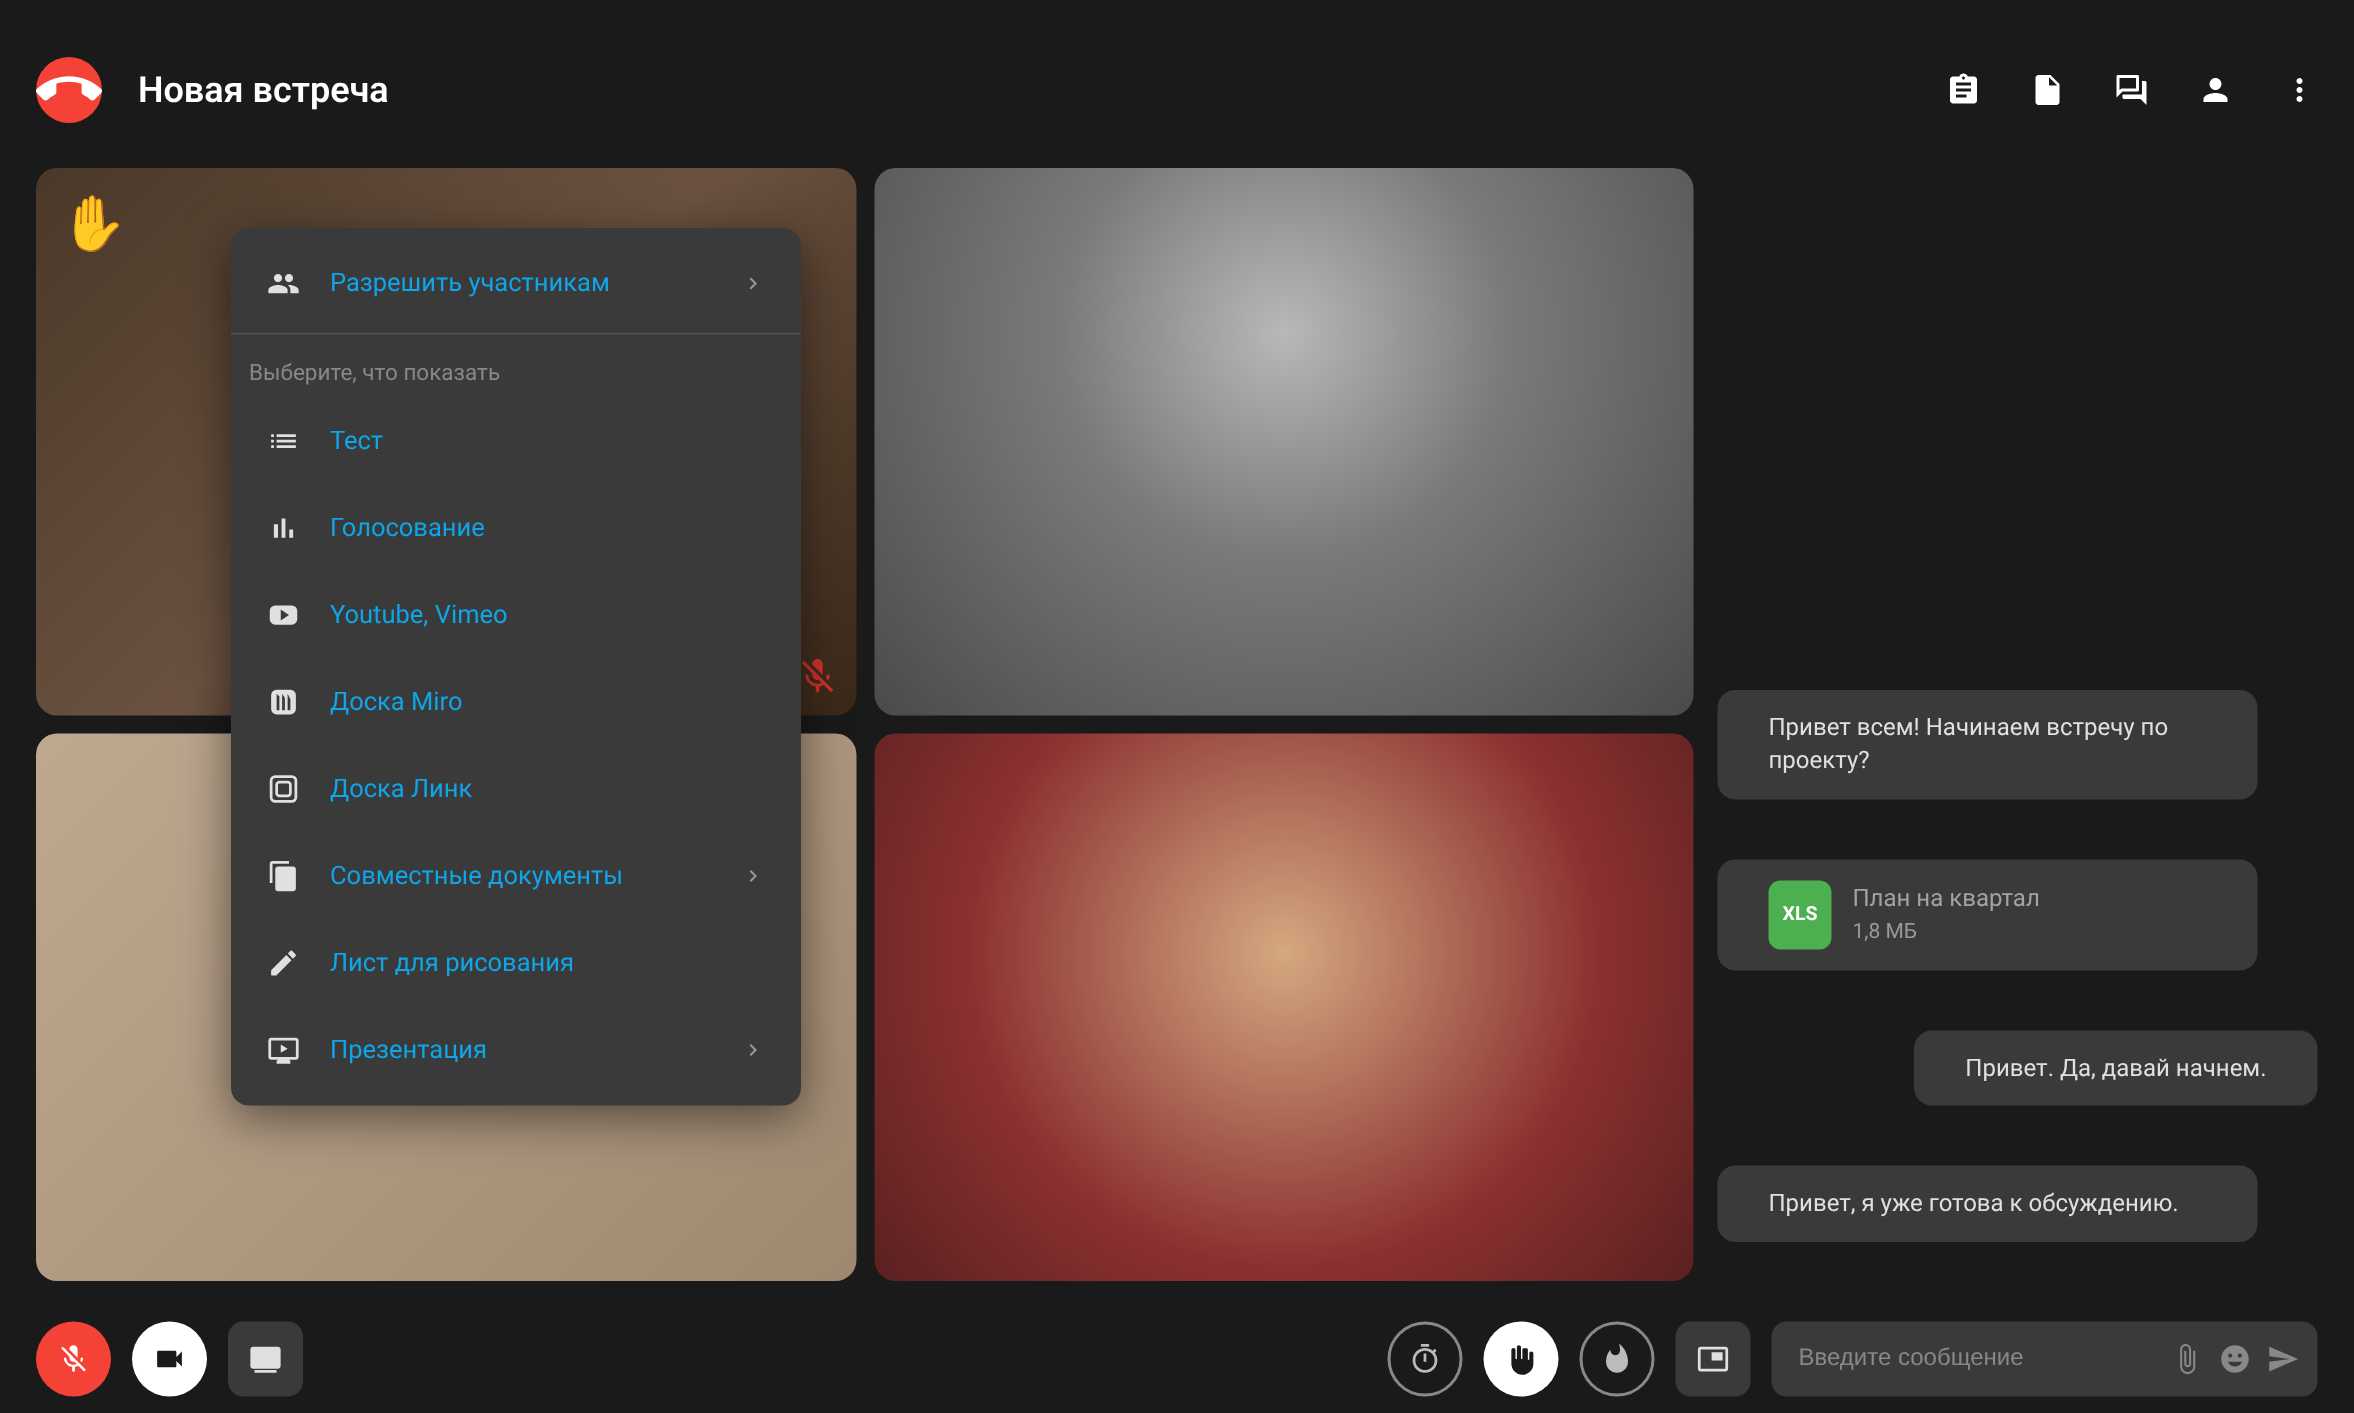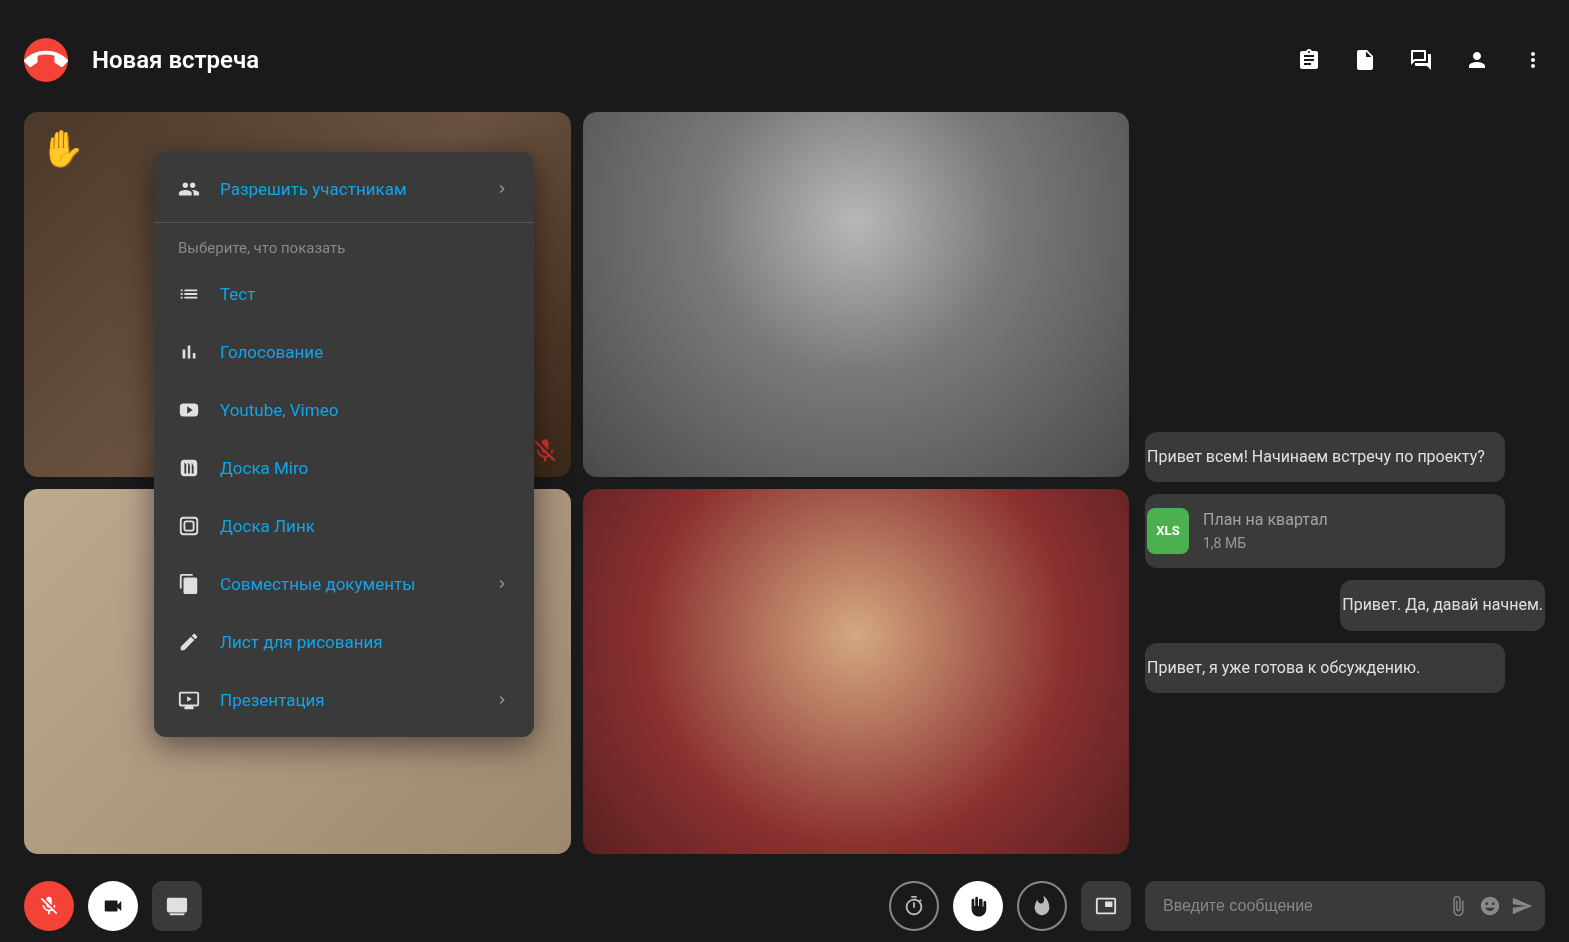--- a/index.html
+++ b/index.html
@@ -97,41 +97,42 @@
   padding: 18px 24px;
   gap: 20px;
   cursor: pointer;
   position: relative;
 }
 .menu-separator { height: 1px; background: #555; margin: 4px 0; }
 .menu-item .icon { width: 22px; height: 22px; fill: #e0e0e0; flex-shrink: 0; }
 .menu-item .label { font-size: 17px; color: #0ea5e9; }
 .menu-item .chevron { margin-left: auto; width: 16px; height: 16px; fill: #999; }
 .menu-hint {
-  padding: 12px 24px 8px;
+  padding: 12px 12px 8px;
   font-size: 15px;
   color: #888;
 }
 
 
 .chat {
   width: 400px;
   display: flex;
   flex-direction: column;
   gap: 12px;
   padding-top: 320px;
 }
 .msg {
   background: #3a3a3a;
   border-radius: 12px;
-  padding: 14px 2px;
+  padding: 14px 34px;
   font-size: 16px;
   line-height: 1.4;
   color: #e0e0e0;
   max-width: 90%;
+  margin-top: 28px;
 }
 .msg.right { align-self: flex-end; }
 .msg.file { display: flex; align-items: center; gap: 14px; }
 .file-badge {
   width: 42px; height: 46px;
   background: #4caf50;
   border-radius: 8px;
   display: flex; align-items: center; justify-content: center;
   font-size: 13px; font-weight: 700; color: #fff;
 }
@@ -163,21 +164,21 @@
   width: 50px; height: 50px;
   border-radius: 10px;
   background: #3a3a3a;
   display: flex; align-items: center; justify-content: center;
   cursor: pointer;
 }
 .sq-btn svg { width: 22px; height: 22px; fill: #e0e0e0; }
 .bottom .spacer { flex: 1; }
 
 .chat-input-wrap {
-  width: 400px;
+  width: 364px;
   height: 50px;
   background: #3a3a3a;
   border-radius: 10px;
   display: flex;
   align-items: center;
   padding: 0 12px 0 18px;
   gap: 10px;
 }
 .chat-input {
   flex: 1;

